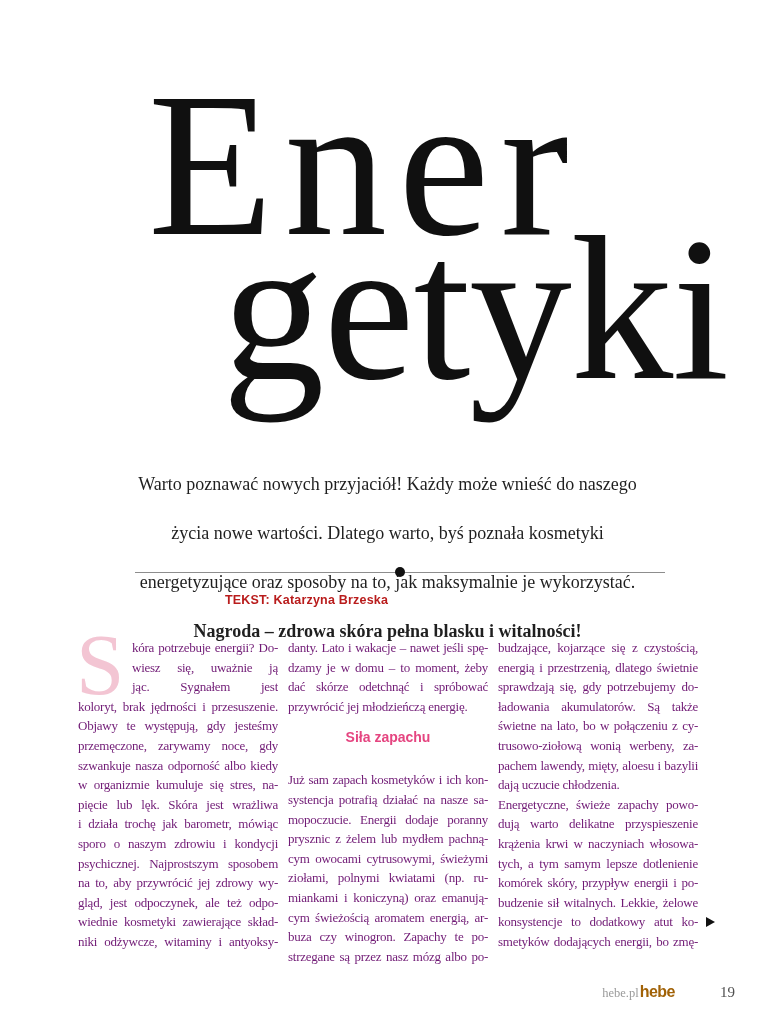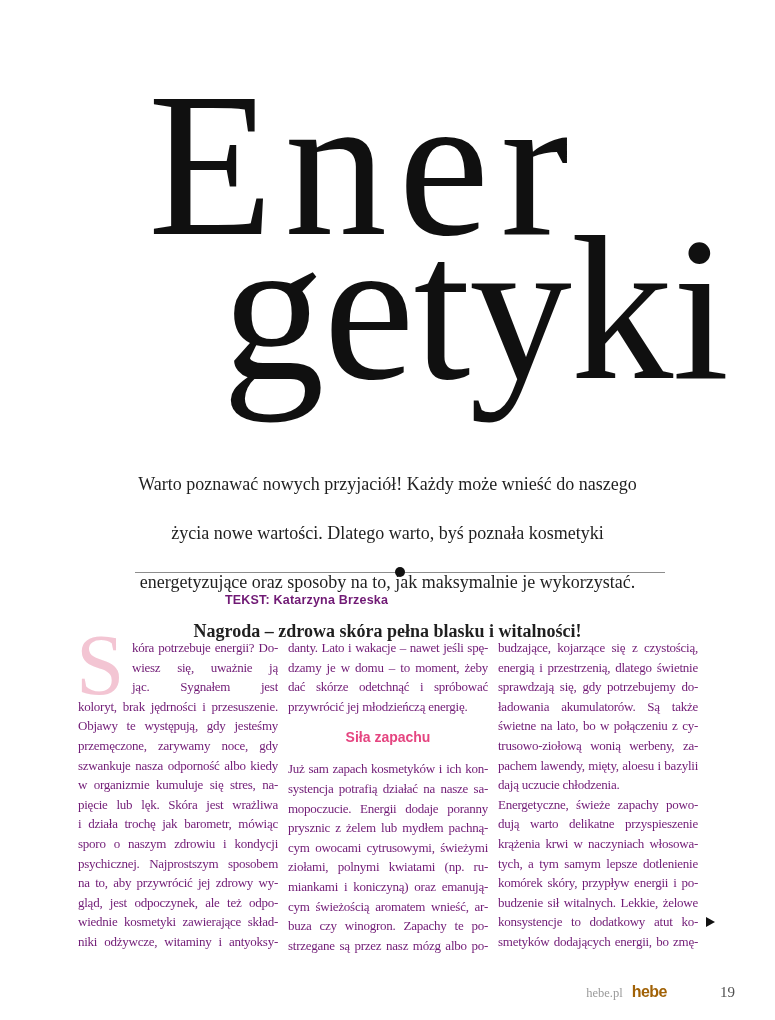--- a/index.html
+++ b/index.html
@@ -21,48 +21,48 @@
     font-size:18px;line-height:27px;color:#1f1f1f;
   }
   .intro .line{white-space:nowrap;margin-top:22px;}
   .intro .line.bold{font-weight:bold;}
   
   .divider{position:absolute;left:135px;top:572px;width:530px;height:1px;background:#8d8d8d;}
   .divider-dot{position:absolute;left:395px;top:567px;width:10px;height:10px;border-radius:50%;background:#111;}
   .byline{
     position:absolute;left:0;top:593px;width:613px;text-align:center;
     font-family:"Liberation Sans",sans-serif;font-weight:bold;font-size:12.5px;
-    letter-spacing:0.2px;color:#701a75;
+    letter-spacing:0.2px;color:#b91c1c;
   }
   
   .columns{position:absolute;left:78px;top:638px;width:620px;display:flex;gap:10px;}
   .col{position:relative;width:200px;}
   .body-line{
     font-family:"Liberation Serif",serif;font-size:13px;line-height:19.6px;
     letter-spacing:-0.25px;color:#701a75;
     text-align:justify;text-align-last:justify;height:19.6px;overflow:hidden;
   }
   .body-line.indent{padding-left:54px;}
   .body-line.no-stretch{text-align-last:left;}
   .heading-line{
     font-family:"Liberation Sans",sans-serif;font-weight:bold;font-size:14px;
-    line-height:19px;text-align:center;color:#e54580;margin:12px 0 12px 0;
+    line-height:19px;text-align:center;color:#e54580;margin:12px 0 23px 0;
   }
   .dropcap{
     position:absolute;left:-2px;top:-17px;font-family:"Liberation Serif",serif;
     font-size:87px;line-height:1;color:#f3c5d3;z-index:1;
   }
   
   .continue-arrow{
     position:absolute;left:706px;top:917px;width:0;height:0;
     border-left:9px solid #111;border-top:5.5px solid transparent;border-bottom:5.5px solid transparent;
   }
   
   .footer{
-    position:absolute;right:40px;top:983px;display:flex;align-items:baseline;gap:9px;
+    position:absolute;right:40px;top:983px;display:flex;align-items:baseline;gap:1px;
   }
   .footer .site{font-family:"Liberation Serif",serif;font-size:12.5px;color:#9a9a9a;}
   .footer .brand{font-family:"Liberation Sans",sans-serif;font-weight:bold;font-size:16px;color:#a16207;letter-spacing:-0.5px;}
   .footer .pageno{font-family:"Liberation Serif",serif;font-size:15px;color:#4f4f4f;margin-left:44px;}
 </style>
 </head>
 <body>
 
 <div class="page">
 
@@ -109,21 +109,21 @@
         <div class="body-line">dać skórze odetchnąć i spróbować</div>
         <div class="body-line no-stretch">przywrócić jej młodzieńczą energię.</div>
         <div class="heading-line">Siła zapachu</div>
         <div class="body-line">Już sam zapach kosmetyków i ich kon-</div>
         <div class="body-line">systencja potrafią działać na nasze sa-</div>
         <div class="body-line">mopoczucie. Energii dodaje poranny</div>
         <div class="body-line">prysznic z żelem lub mydłem pachną-</div>
         <div class="body-line">cym owocami cytrusowymi, świeżymi</div>
         <div class="body-line">ziołami, polnymi kwiatami (np. ru-</div>
         <div class="body-line">miankami i koniczyną) oraz emanują-</div>
-        <div class="body-line">cym świeżością aromatem wnieść, ar-</div>
+        <div class="body-line">cym świeżością aromatem energią, ar-</div>
         <div class="body-line">buza czy winogron. Zapachy te po-</div>
         <div class="body-line">strzegane są przez nasz mózg albo po-</div>
       </div>
     <div class="col">
         <div class="body-line">budzające, kojarzące się z czystością,</div>
         <div class="body-line">energią i przestrzenią, dlatego świetnie</div>
         <div class="body-line">sprawdzają się, gdy potrzebujemy do-</div>
         <div class="body-line">ładowania akumulatorów. Są także</div>
         <div class="body-line">świetne na lato, bo w połączeniu z cy-</div>
         <div class="body-line">trusowo-ziołową wonią werbeny, za-</div>

